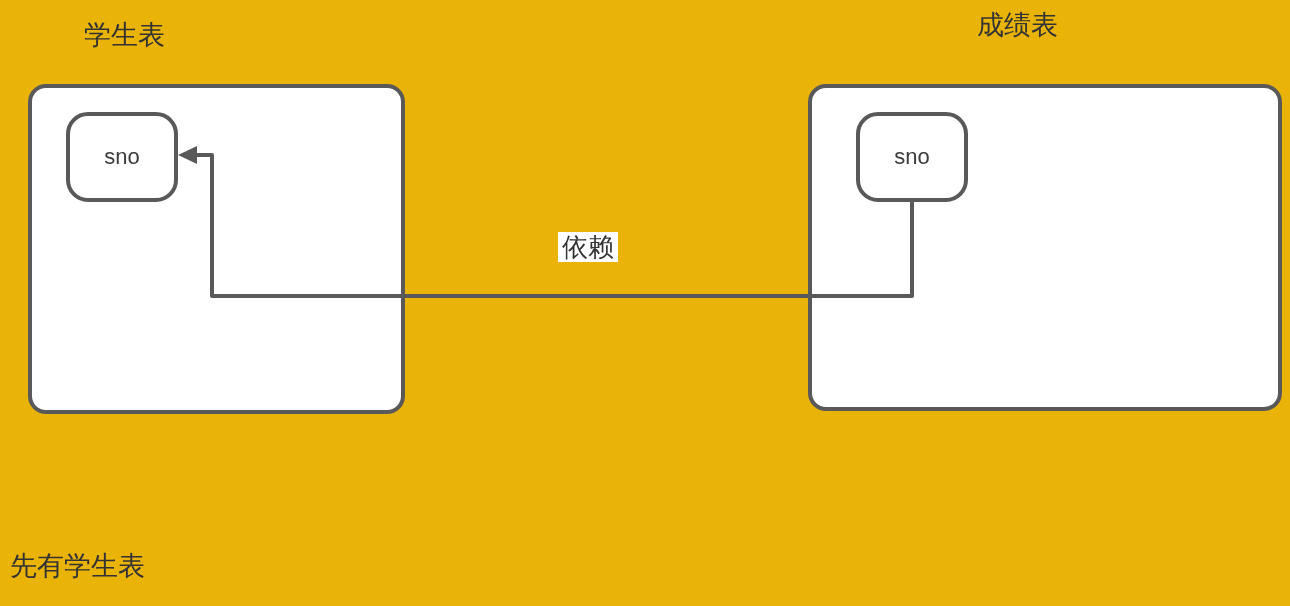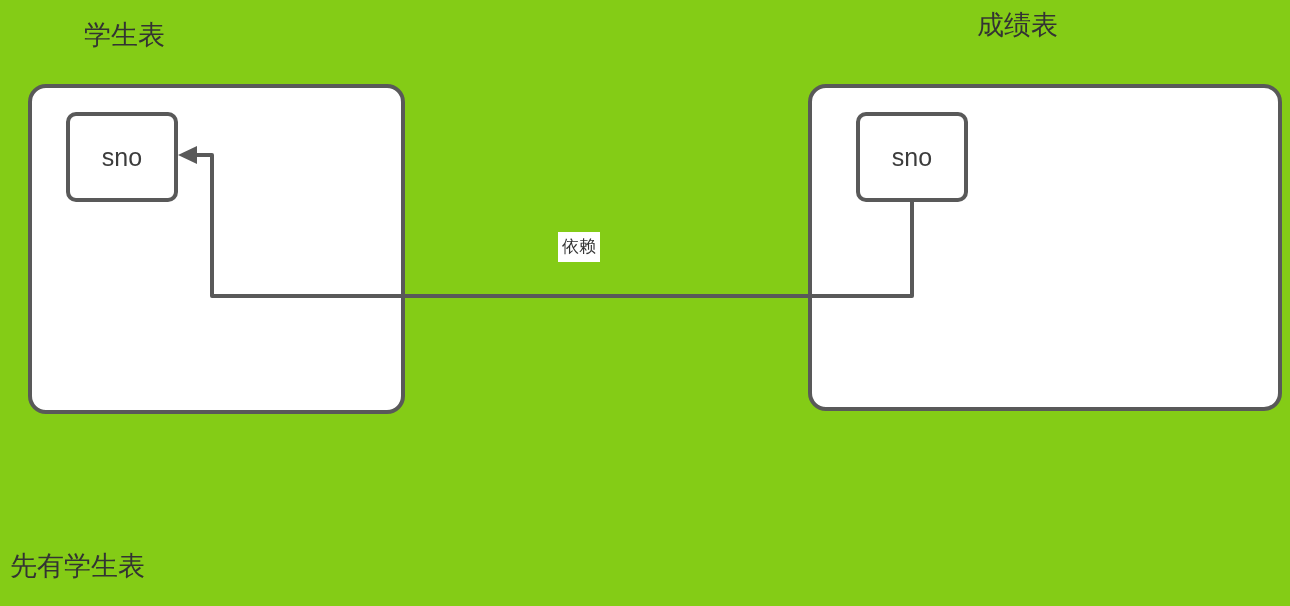--- a/index.html
+++ b/index.html
@@ -5,47 +5,47 @@
   html, body {
     margin: 0;
     padding: 0;
     background: #ffffff;
     font-family: "Liberation Sans", "DejaVu Sans", sans-serif;
   }
   .canvas {
     position: relative;
     width: 1290px;
     height: 606px;
-    background: #84cc16;
+    background: #eab308;
     overflow: hidden;
     color: var(--text, #333333);
   }
   .abs { position: absolute; }
 
   .table-title {
     font-size: 27px;
     line-height: 30px;
     color: var(--text, #333333);
     white-space: nowrap;
   }
   .table-box {
     box-sizing: border-box;
     border: 4px solid var(--stroke, #595959);
     border-radius: 18px;
     background: #ffffff;
   }
   .field-box {
     box-sizing: border-box;
     border: 4px solid var(--stroke, #595959);
-    border-radius: 10px;
+    border-radius: 22px;
     background: #ffffff;
     display: flex;
     align-items: center;
     justify-content: center;
-    font-size: 25px;
+    font-size: 22px;
     color: #3c3c3c;
   }
   .connector-svg {
     left: 0;
     top: 0;
     width: 1290px;
     height: 606px;
     pointer-events: none;
   }
   .connector-path {
@@ -53,21 +53,21 @@
     stroke: var(--stroke, #595959);
     stroke-width: 4;
     stroke-linejoin: round;
     stroke-linecap: butt;
   }
   .arrow-head {
     fill: var(--stroke, #595959);
     stroke: none;
   }
   .connector-label {
-    font-size: 17px;
+    font-size: 26px;
     line-height: 30px;
     color: var(--text, #333333);
     background: #ffffff;
     padding: 0 4px;
     white-space: nowrap;
   }
   .caption {
     font-size: 27px;
     line-height: 32px;
     color: var(--text, #333333);

